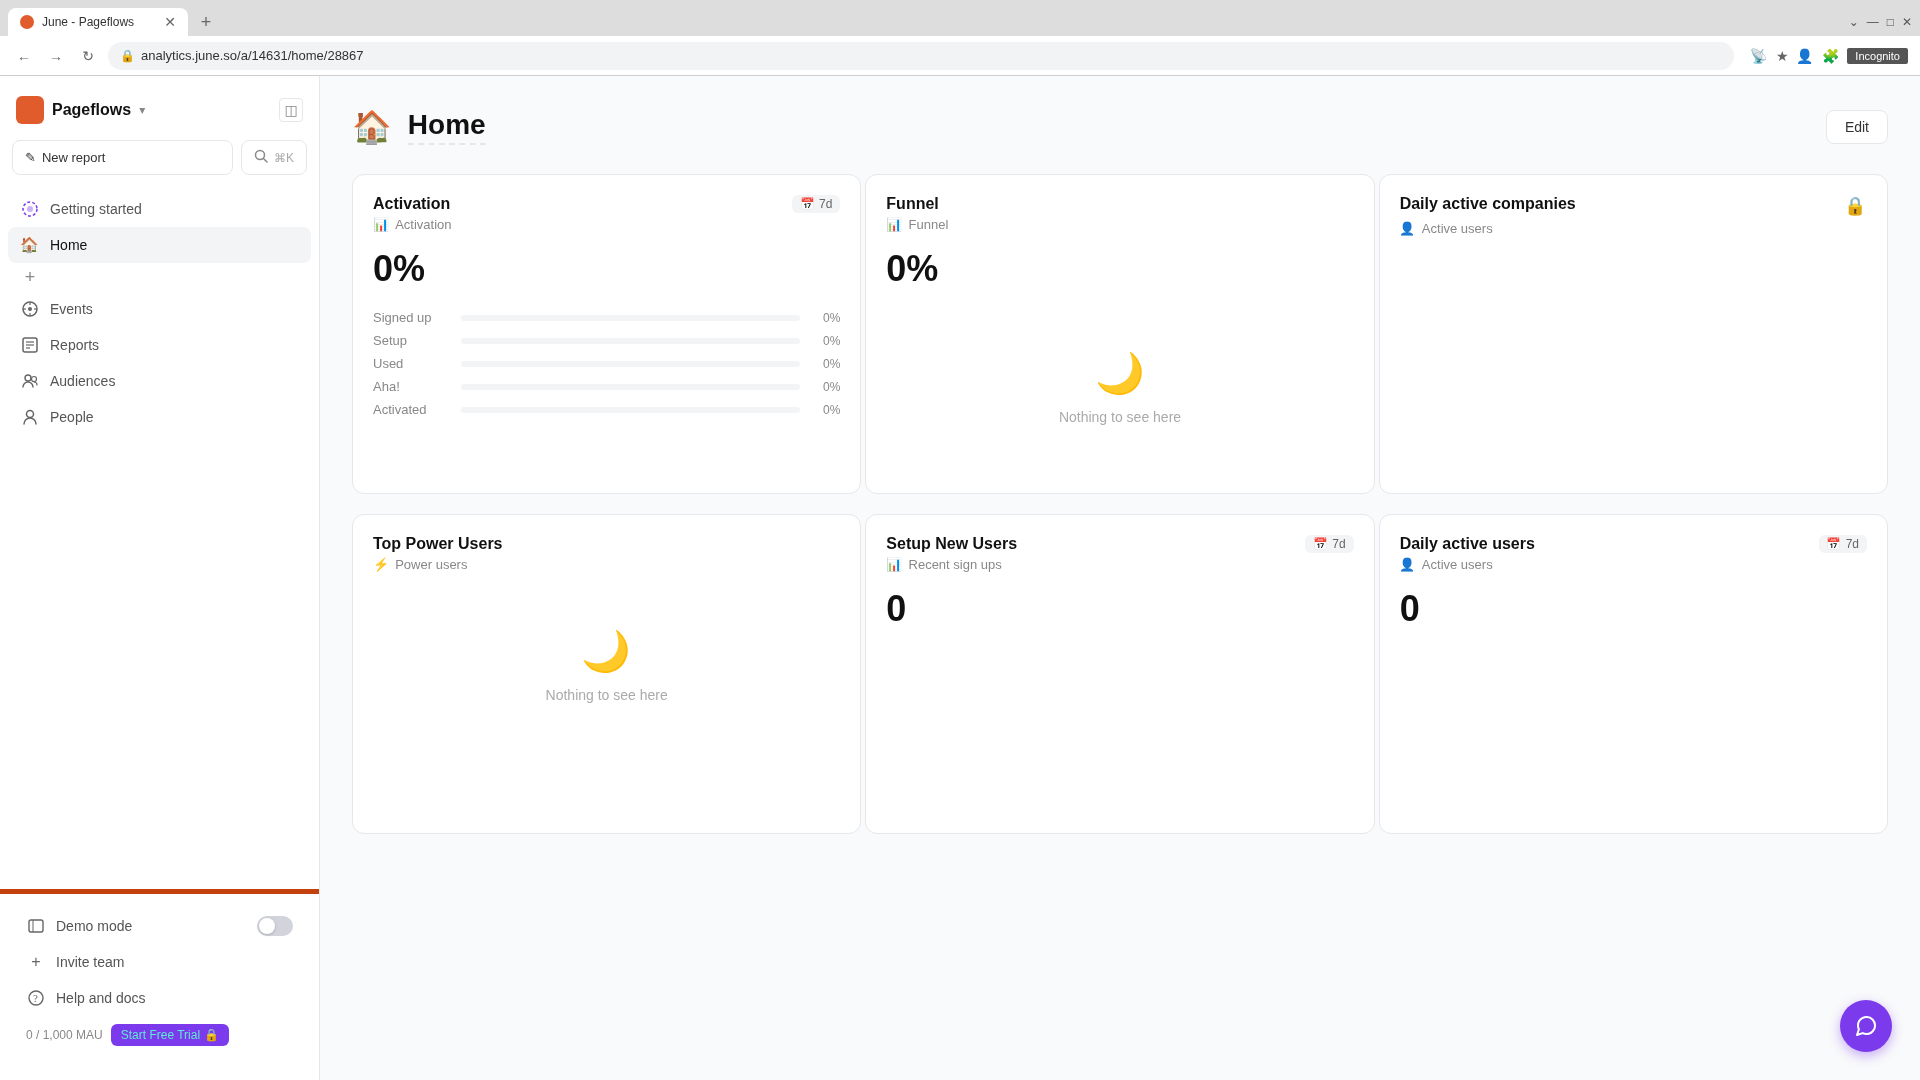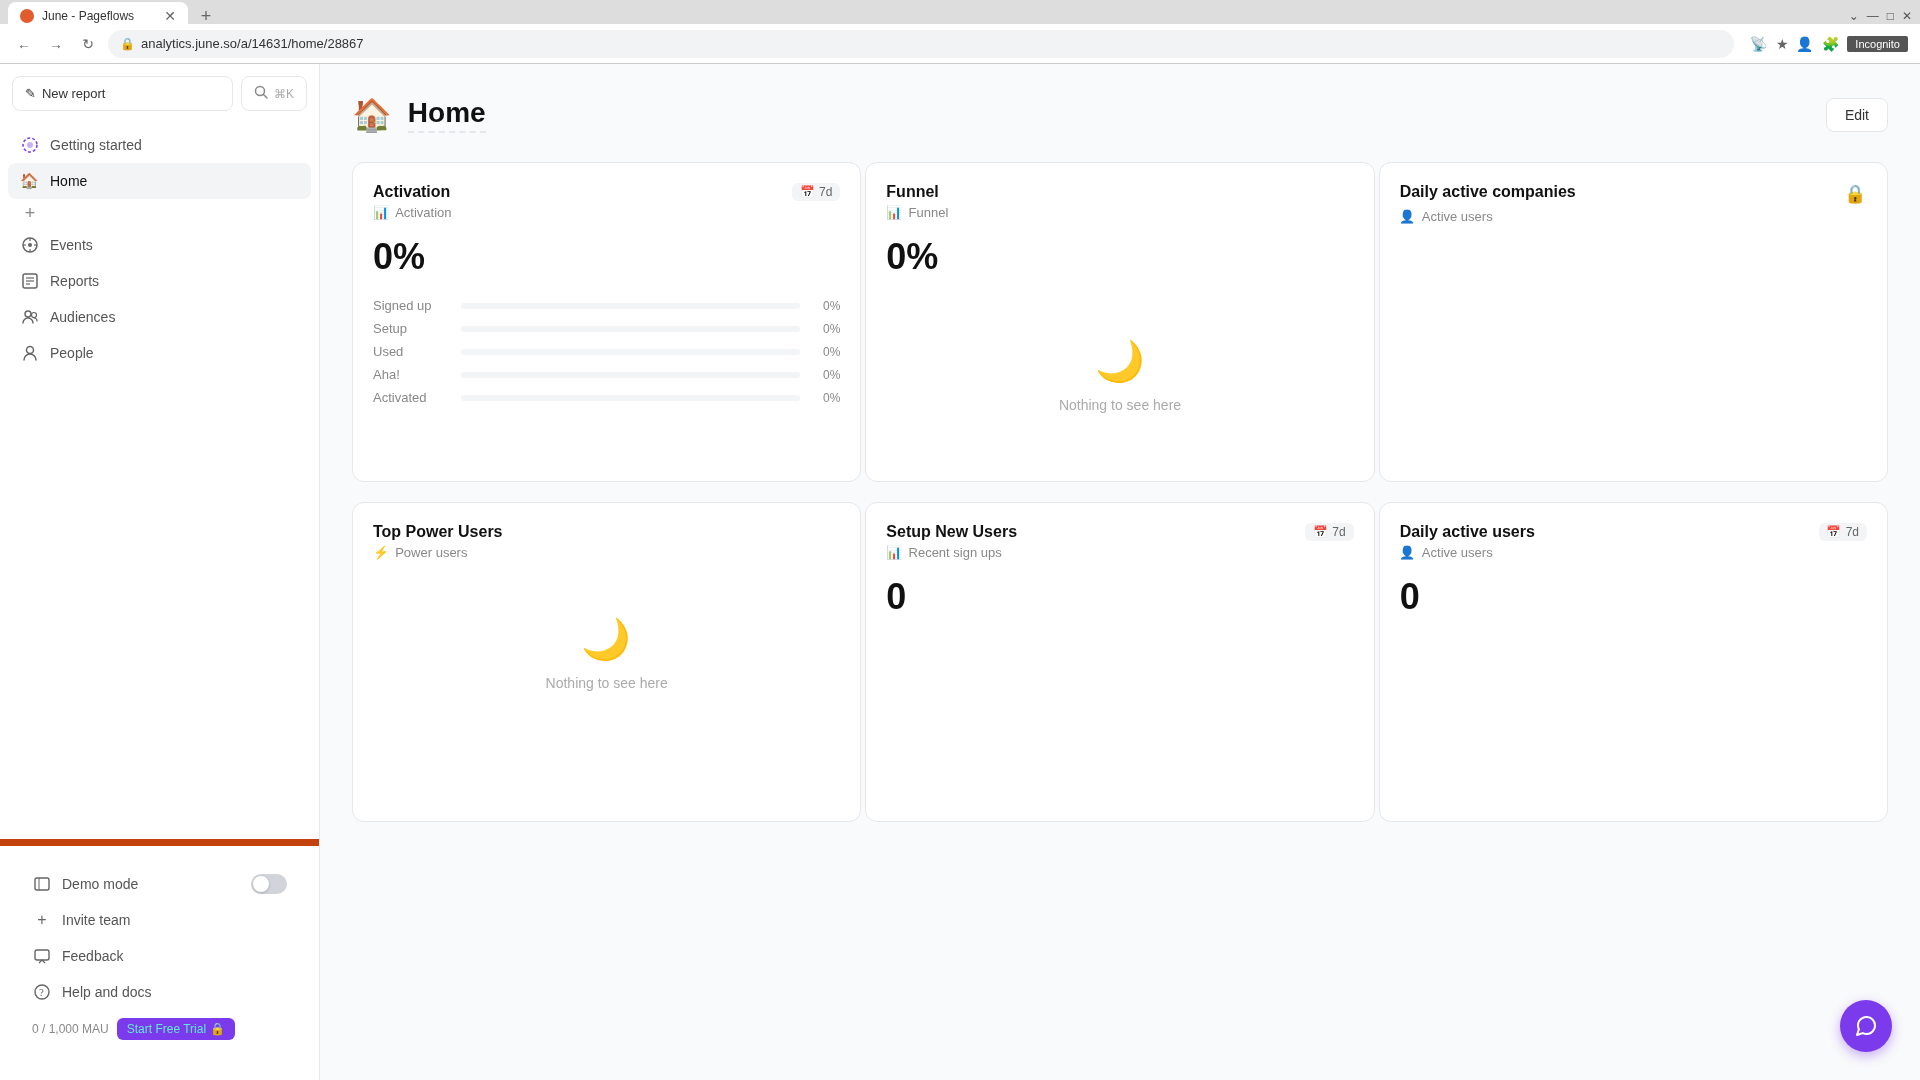--- a/index.html
+++ b/index.html
@@ -1,20 +1,20 @@
 <!DOCTYPE html>
 <html><head>
   <meta charset="utf-8">
   <style>
     * { box-sizing: border-box; margin: 0; padding: 0; }
     body { font-family: -apple-system, BlinkMacSystemFont, 'Segoe UI', sans-serif; background: #f5f5f5; display: flex; flex-direction: column; height: 1080px; overflow: hidden; }
 
     
     .browser-chrome { background: #e8e8e8; flex-shrink: 0; }
-    .tab-bar { display: flex; align-items: center; padding: 8px 8px 0; background: #ddd; height: 24px; gap: 4px; }
+    .tab-bar { display: flex; align-items: center; padding: 8px 8px 0; background: #ddd; height: 36px; gap: 4px; }
     .tab { display: flex; align-items: center; background: #fff; border-radius: 8px 8px 0 0; padding: 6px 12px; gap: 8px; font-size: 13px; height: 28px; min-width: 180px; }
     .tab-favicon { width: 14px; height: 14px; background: #e05c2d; border-radius: 50%; flex-shrink: 0; }
     .tab-title { font-size: 12px; color: #333; }
     .tab-close { margin-left: auto; color: #666; cursor: pointer; font-size: 14px; }
     .tab-new { width: 28px; height: 28px; display: flex; align-items: center; justify-content: center; color: #666; font-size: 18px; cursor: pointer; }
     .tab-controls { margin-left: auto; display: flex; gap: 8px; align-items: center; }
     .tab-ctrl-btn { font-size: 12px; color: #555; cursor: pointer; }
 
     .address-bar { display: flex; align-items: center; background: #fff; height: 40px; padding: 0 12px; gap: 8px; border-bottom: 1px solid #ccc; }
     .nav-btn { width: 24px; height: 24px; display: flex; align-items: center; justify-content: center; color: #666; font-size: 14px; cursor: pointer; border-radius: 50%; }
@@ -39,21 +39,21 @@
     .new-report-btn { flex: 1; display: flex; align-items: center; gap: 6px; background: #fff; border: 1px solid #e5e7eb; border-radius: 8px; padding: 8px 12px; font-size: 13px; color: #333; cursor: pointer; font-weight: 500; }
     .search-btn { display: flex; align-items: center; gap: 6px; background: #fff; border: 1px solid #e5e7eb; border-radius: 8px; padding: 8px 12px; font-size: 13px; color: #888; cursor: pointer; }
 
     .sidebar-nav { flex: 1; overflow-y: auto; padding: 0 8px; }
     .nav-item { display: flex; align-items: center; gap: 10px; padding: 8px 12px; border-radius: 8px; cursor: pointer; color: #555; font-size: 14px; font-weight: 500; }
     .nav-item.active { background: #f3f4f6; color: #111; }
     .nav-icon { width: 20px; height: 20px; display: flex; align-items: center; justify-content: center; flex-shrink: 0; font-size: 15px; }
     .nav-add { display: flex; align-items: center; padding: 4px 12px; color: #888; cursor: pointer; }
     .nav-add-icon { width: 20px; height: 20px; display: flex; align-items: center; justify-content: center; font-size: 18px; }
 
-    .sidebar-footer { padding: 20px; border-top: 7px solid #c2410c; }
+    .sidebar-footer { padding: 14px; border-top: 5px solid #c2410c; }
     .demo-mode-item { display: flex; align-items: center; gap: 10px; padding: 8px 12px; }
     .demo-label { font-size: 14px; color: #555; flex: 1; }
     .toggle { width: 36px; height: 20px; background: #d1d5db; border-radius: 10px; cursor: pointer; position: relative; }
     .toggle-knob { width: 16px; height: 16px; background: #fff; border-radius: 50%; position: absolute; top: 2px; left: 2px; box-shadow: 0 1px 3px rgba(0,0,0,0.2); }
     .mau-bar { display: flex; align-items: center; padding: 8px 12px; gap: 8px; }
     .mau-text { font-size: 12px; color: #888; }
     .free-trial-btn { display: flex; align-items: center; gap: 4px; background: #7c3aed; color: #5eead4; border-radius: 6px; padding: 4px 10px; font-size: 12px; font-weight: 500; cursor: pointer; }
 
     
     .main { flex: 1; overflow-y: auto; background: #f9fafb; padding: 32px; }
@@ -118,20 +118,26 @@
       <span class="browser-action-btn">👤</span>
       <span class="browser-action-btn">🧩</span>
       <span class="incognito-badge">Incognito</span>
     </div>
   </div>
 </div>
 
 <div class="app">
 
   <div class="sidebar">
+    <div class="sidebar-header">
+      <div class="sidebar-logo"></div>
+      <span class="sidebar-brand">Pageflows</span>
+      <span class="sidebar-chevron">▾</span>
+      <div class="sidebar-collapse-btn">◫</div>
+    </div>
 
     <div class="sidebar-actions">
       <button class="new-report-btn">
         <span>✎</span>
         <span>New report</span>
       </button>
       <button class="search-btn">
         <span>
           <svg width="14" height="14" viewBox="0 0 14 14" fill="none" xmlns="http://www.w3.org/2000/svg">
             <circle cx="6" cy="6" r="4.5" stroke="#888" stroke-width="1.5"></circle>
@@ -225,29 +231,20 @@
           <div class="toggle-knob"></div>
         </div>
       </div>
       <div class="nav-item">
         <span class="nav-icon" style="font-size:16px;font-weight:300;color:#666;">+</span>
         <span>Invite team</span>
       </div>
       <div class="nav-item">
         <span class="nav-icon">
           <svg width="18" height="18" viewBox="0 0 18 18" fill="none">
-              <rect x="2" y="3" width="14" height="10" rx="2" stroke="#666" stroke-width="1.4"></rect>
-              <path d="M6 16l3-3 3 3" stroke="#666" stroke-width="1.2" stroke-linejoin="round"></path>
-            </svg>
-        </span>
-        <span>Feedback</span>
-      </div>
-      <div class="nav-item">
-        <span class="nav-icon">
-          <svg width="18" height="18" viewBox="0 0 18 18" fill="none">
               <circle cx="9" cy="9" r="7" stroke="#666" stroke-width="1.4"></circle>
               <text x="6" y="13" font-size="11" fill="#666" font-family="serif">?</text>
             </svg>
         </span>
         <span>Help and docs</span>
       </div>
       <div class="mau-bar">
         <span class="mau-text">0 / 1,000 MAU</span>
         <div class="free-trial-btn">
           <span>Start Free Trial</span>

